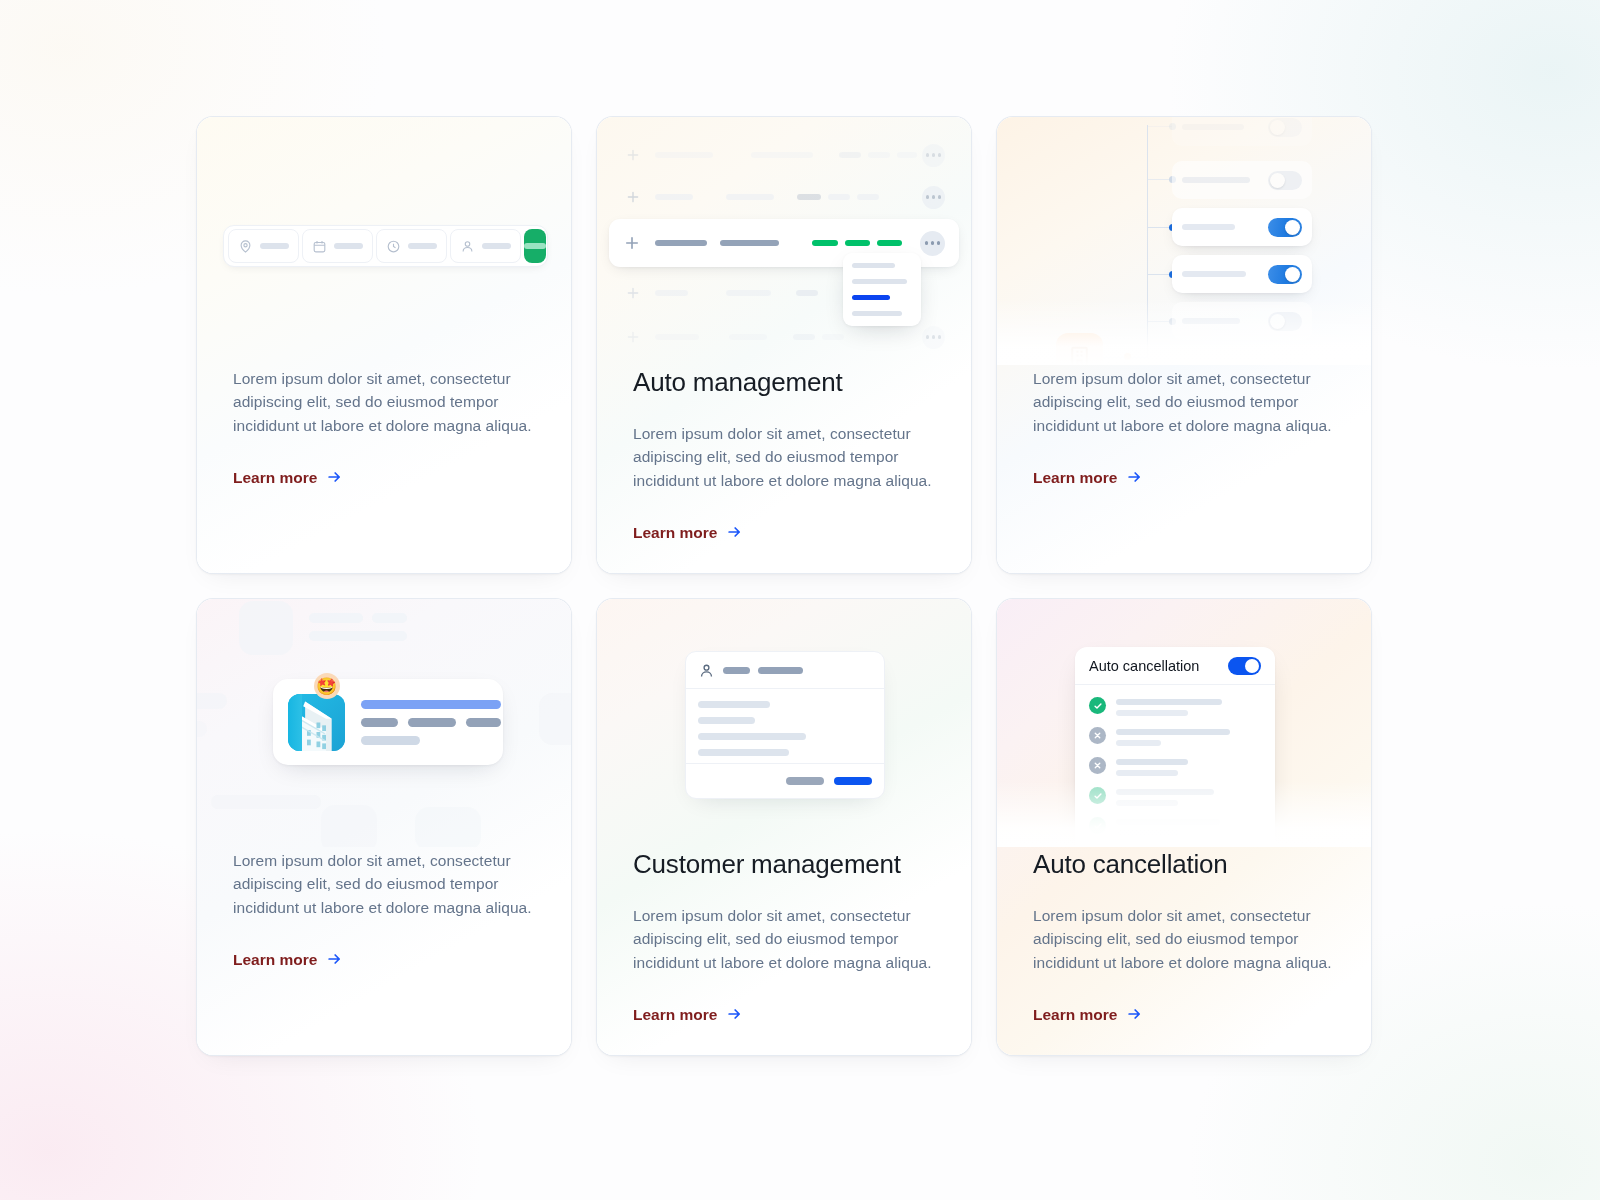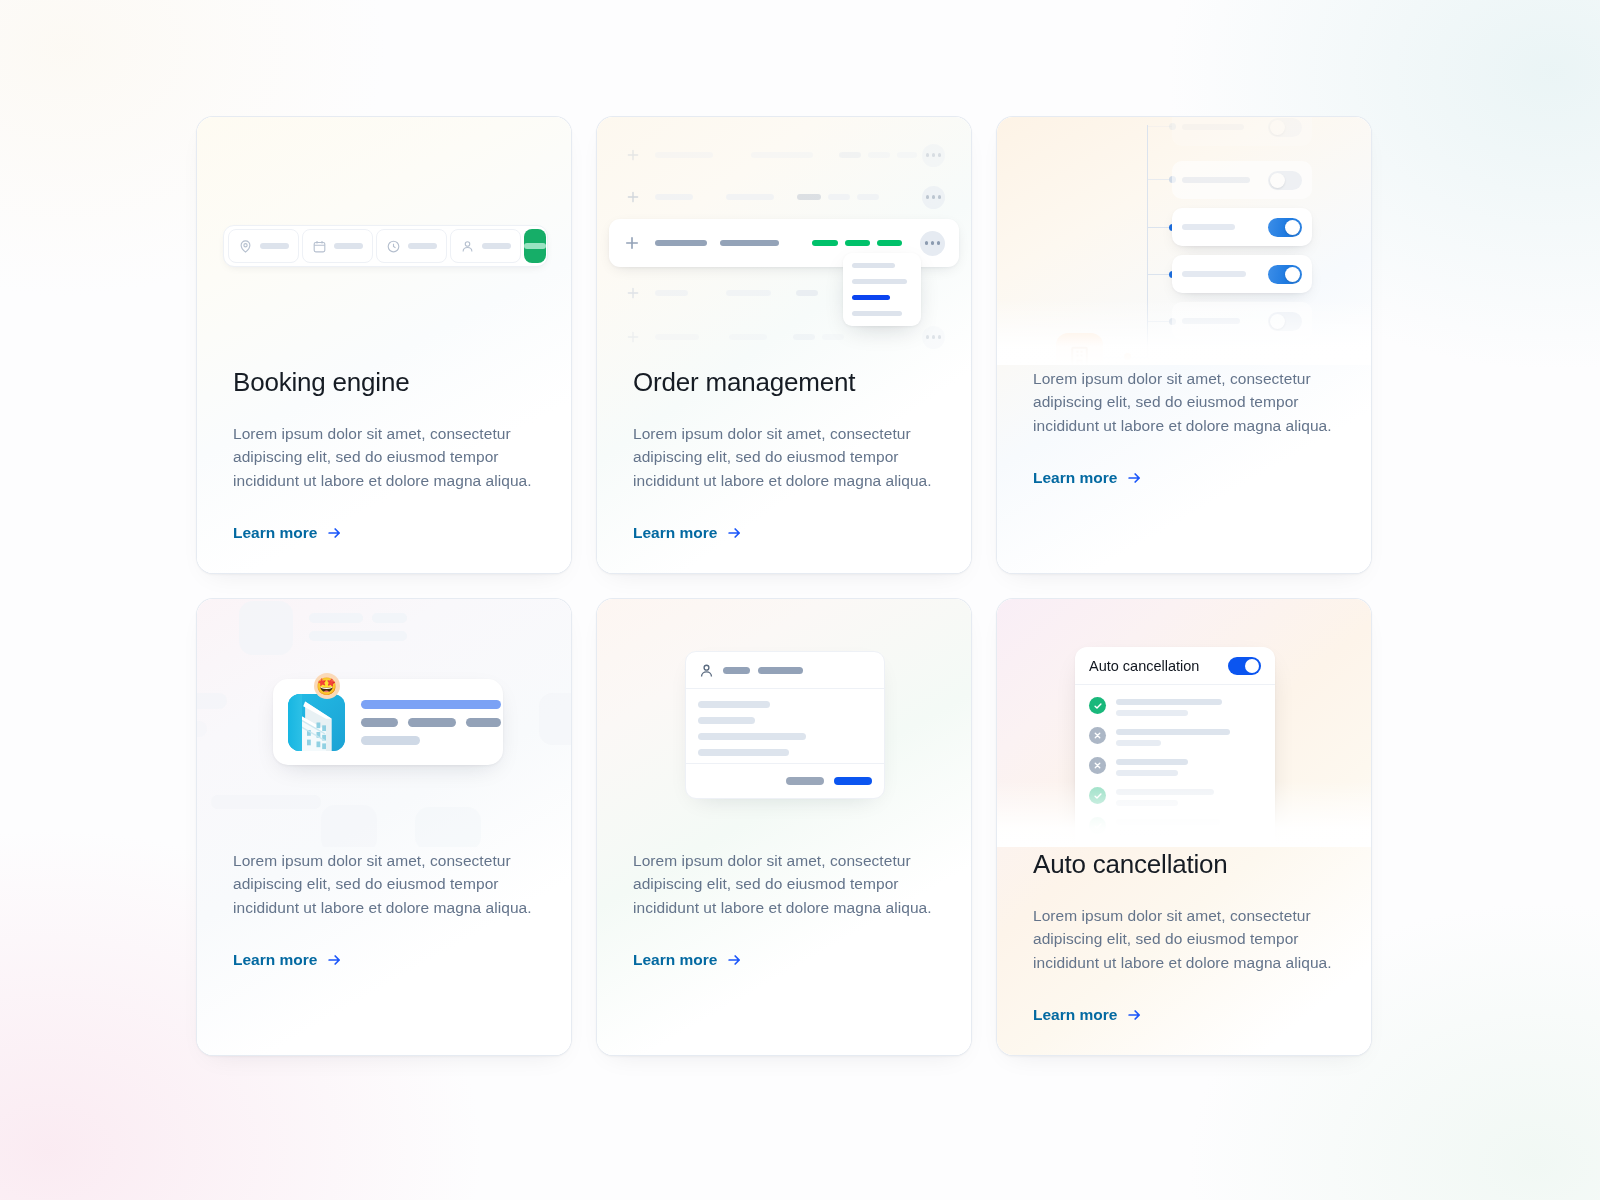--- a/index.html
+++ b/index.html
@@ -90,26 +90,25 @@
   }
   .card-desc {
     font-size: 15.5px;
     line-height: 1.5;
     color: #64748b;
     letter-spacing: 0.05px;
     width: 312px;
   }
   .learn-more {
     display: inline-flex;
-    align-items: center;
     gap: 9px;
     margin-top: 32px;
     font-size: 15.5px;
     font-weight: 700;
-    color: #0369a1;
+    color: #7f1d1d;
     text-decoration: none;
     cursor: pointer;
   }
   .learn-more .arr { display: block; width: 17px; height: 16px; }
 
   
   .bar { background: #dde3ec; border-radius: 99px; }
   .bar-d { background: #94a3b8; border-radius: 99px; }
   .bar-l { background: #eaeef4; border-radius: 99px; }
 
@@ -352,21 +351,20 @@
           <span class="ph bar"></span>
         </div>
 
         <button class="search-btn">
           <span class="ph"></span>
         </button>
       </div>
     </div>
 
     <div class="card-body">
-      <h3 class="card-title">Booking engine</h3>
       <p class="card-desc">Lorem ipsum dolor sit amet, consectetur adipiscing elit, sed do eiusmod tempor incididunt ut labore et dolore magna aliqua.</p>
       <a class="learn-more">
         <span>Learn more</span>
         <svg class="arr" viewBox="0 0 24 24" fill="none" stroke="#1a56fa" stroke-width="2.6" stroke-linecap="round" stroke-linejoin="round">
           <path d="M4 12h15M13 6l6 6-6 6"></path>
         </svg>
       </a>
     </div>
   </div>
 
@@ -450,21 +448,21 @@
       <div class="om-menu" style="top:136px;left:246px;">
         <div class="mi" style="width:43px;"></div>
         <div class="mi" style="width:55px;"></div>
         <div class="mi sel" style="width:38px;"></div>
         <div class="mi" style="width:50px;margin-bottom:0;"></div>
       </div>
 
     </div>
 
     <div class="card-body">
-      <h3 class="card-title">Order management</h3>
+      <h3 class="card-title">Auto management</h3>
       <p class="card-desc">Lorem ipsum dolor sit amet, consectetur adipiscing elit, sed do eiusmod tempor incididunt ut labore et dolore magna aliqua.</p>
       <a class="learn-more">
         <span>Learn more</span>
         <svg class="arr" viewBox="0 0 24 24" fill="none" stroke="#1a56fa" stroke-width="2.6" stroke-linecap="round" stroke-linejoin="round">
           <path d="M4 12h15M13 6l6 6-6 6"></path>
         </svg>
       </a>
     </div>
   </div>
 
@@ -645,20 +643,21 @@
           <div class="b" style="width:91px;margin-bottom:0;"></div>
         </div>
         <div class="cust-foot">
           <span class="btn-g"></span>
           <span class="btn-b"></span>
         </div>
       </div>
     </div>
 
     <div class="card-body">
+      <h3 class="card-title">Customer management</h3>
       <p class="card-desc">Lorem ipsum dolor sit amet, consectetur adipiscing elit, sed do eiusmod tempor incididunt ut labore et dolore magna aliqua.</p>
       <a class="learn-more">
         <span>Learn more</span>
         <svg class="arr" viewBox="0 0 24 24" fill="none" stroke="#1a56fa" stroke-width="2.6" stroke-linecap="round" stroke-linejoin="round">
           <path d="M4 12h15M13 6l6 6-6 6"></path>
         </svg>
       </a>
     </div>
   </div>
 

